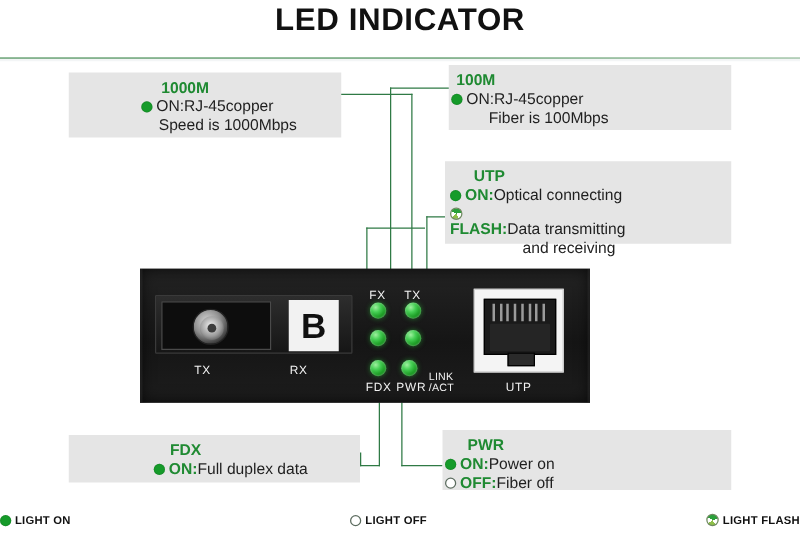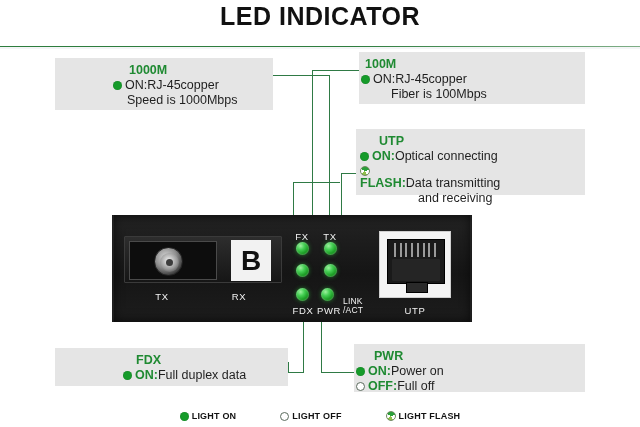--- a/index.html
+++ b/index.html
@@ -164,21 +164,21 @@
     position:absolute;background:#2a2a2a;border:1px solid #000;box-sizing:border-box;
   }
   .rj45-body{
     position:absolute;background:#252525;
     border-radius:1px;
   }
 
   
   .legend{
     position:absolute;left:0;top:411px;width:640px;
-    display:flex;justify-content:center;align-items:center;gap:44px;
+    display:flex;justify-content:space-between;align-items:center;gap:44px;
     font-size:9px;font-weight:bold;color:#111;letter-spacing:.2px;
   }
   .legend .li{display:flex;align-items:center;gap:3px;}
   .legend .dot,.legend .dot-off,.legend .dot-flash{margin:0;}
 </style>
 </head>
 <body>
 
 <div id="stage">
 
@@ -304,21 +304,21 @@
   </div>
 
   <div class="box" style="left:354px;top:344px;width:231px;height:48px;">
     <div class="hdr" style="margin-left:14px;">PWR</div>
     <div class="row" style="margin-left:-4px;">
       <span class="dot"></span>
       <span class="txt"><span class="kw">ON:</span><span>Power on</span></span>
     </div>
     <div class="row" style="margin-left:-4px;">
       <span class="dot-off"></span>
-      <span class="txt"><span class="kw">OFF:</span><span>Full off</span></span>
+      <span class="txt"><span class="kw">OFF:</span><span>Fiber off</span></span>
     </div>
   </div>
 
   <div class="legend">
     <div class="li">
       <span class="dot"></span>
       <span>LIGHT ON</span>
     </div>
     <div class="li">
       <span class="dot-off"></span>

